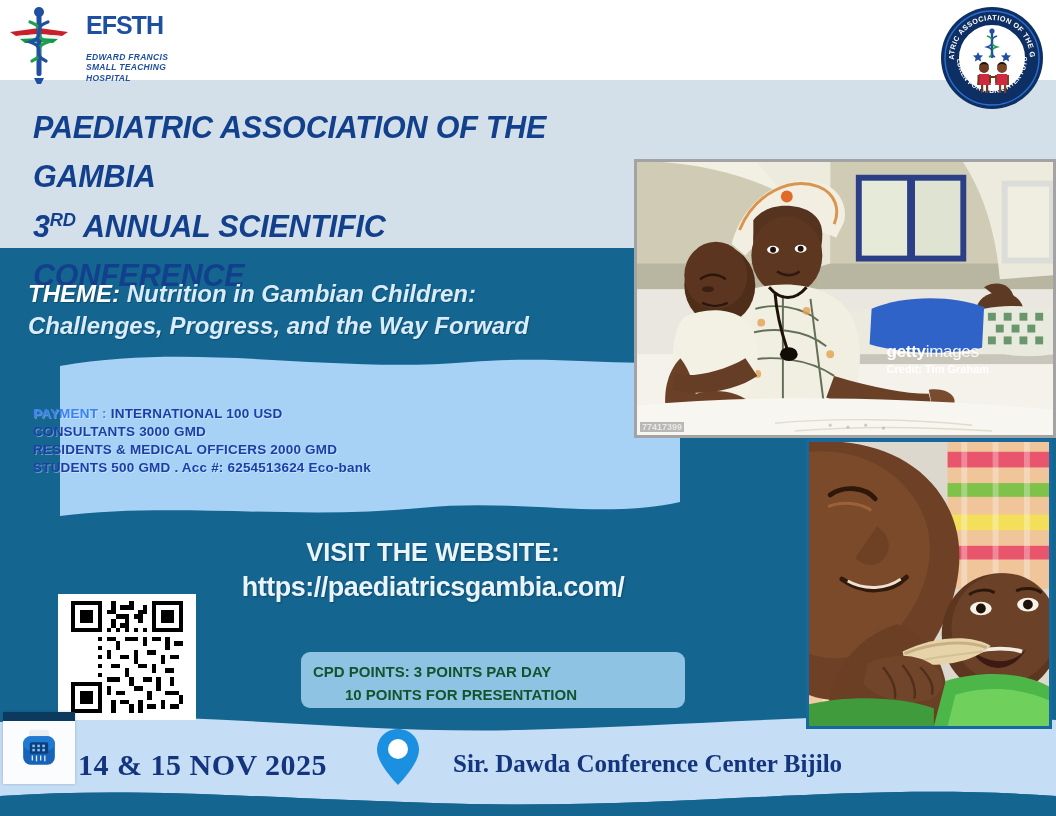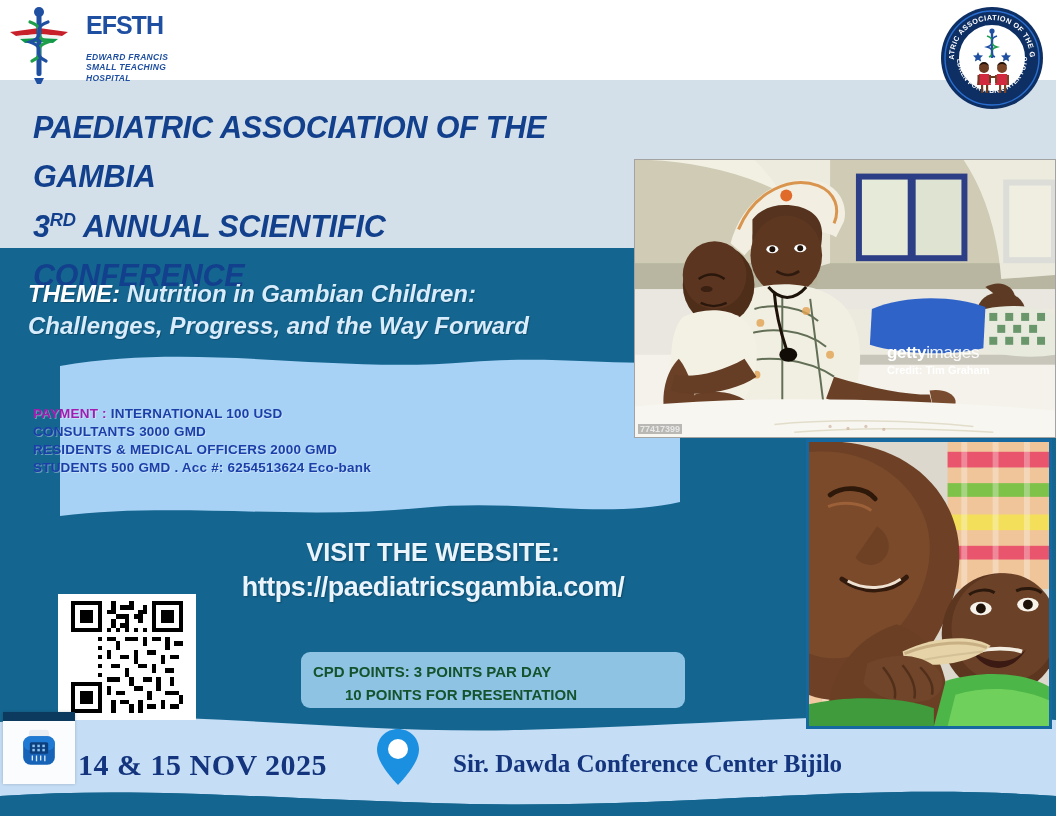--- a/index.html
+++ b/index.html
@@ -107,21 +107,21 @@
   .payment-block {
     left: 33px; top: 405px; width: 600px;
     z-index: 22;
     font-size: 13.5px;
     font-weight: 700;
     line-height: 1.33;
     color: #1b3fa8;
     letter-spacing: 0.2px;
     text-shadow: 1px 1px 0 rgba(255,255,255,.35);
   }
-  .payment-block .lead { color: #a21caf; }
+  .payment-block .lead { color: #3b82f6; }
 
   
   .reg-block {
     left: 0; top: 536px; width: 866px;
     z-index: 22;
     text-align: center;
     color: #eaf4fd;
     font-weight: 700;
     font-size: 25.5px;
     line-height: 1.33;
@@ -189,21 +189,21 @@
 
   
   .photo {
     position: absolute;
     overflow: hidden;
     z-index: 15;
     background: #2b3a4a;
   }
   .photo-1 {
     left: 634px; top: 159px; width: 422px; height: 279px;
-    border: 1px solid #a3a3a3;
+    border: 3px solid #a3a3a3;
   }
   .photo-2 {
     left: 806px; top: 439px; width: 246px; height: 290px;
     border: 3px solid #1668a0;
   }
   .photo svg { display: block; width: 100%; height: 100%; }
 
   .getty-wm {
     position: absolute; left: 60%; top: 66%;
     color: #ffffff;

